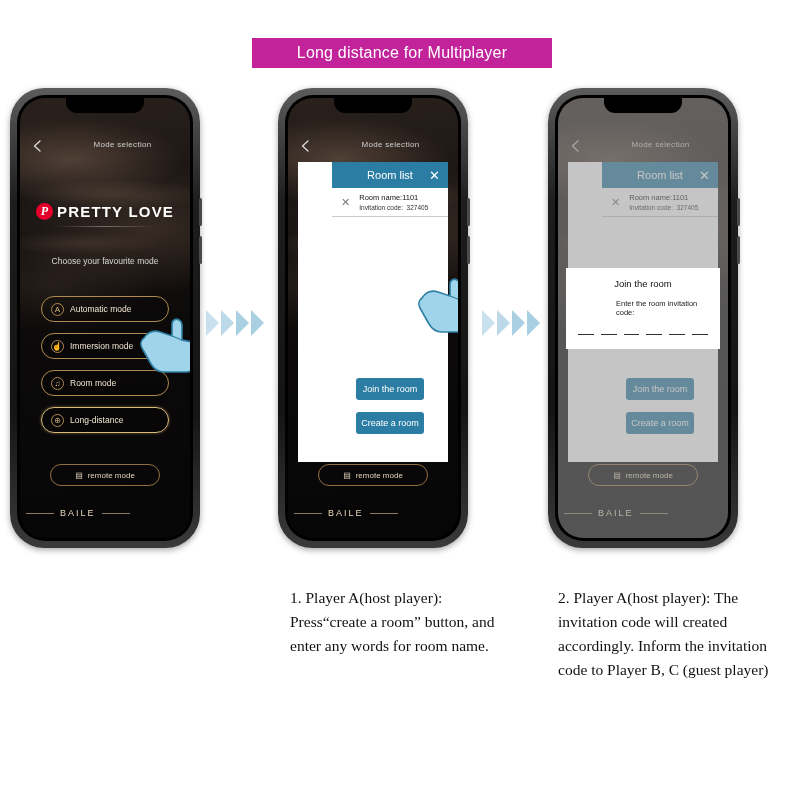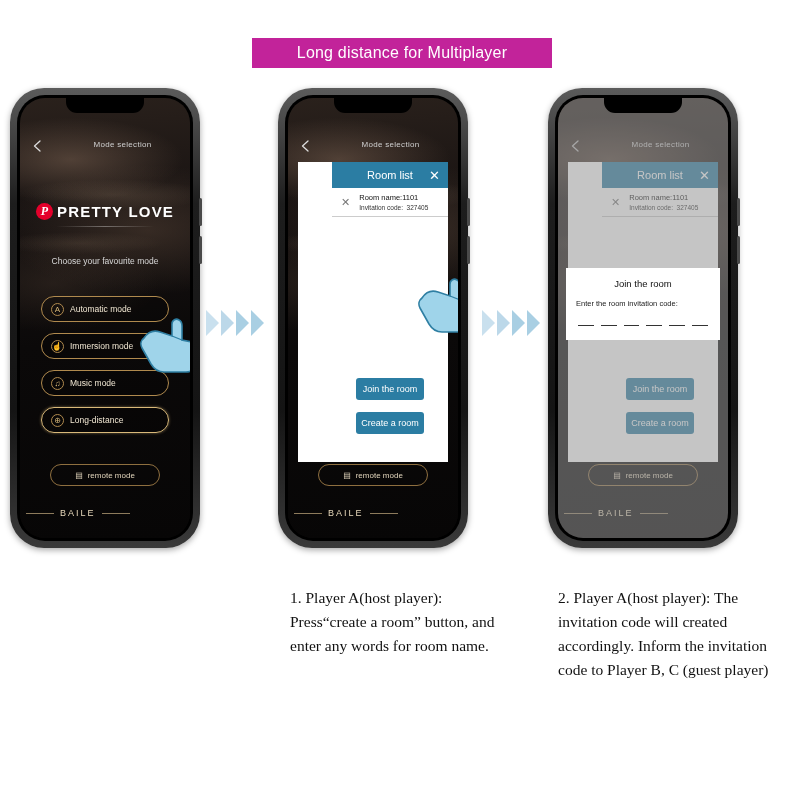--- a/index.html
+++ b/index.html
@@ -199,21 +199,21 @@
     font-size: 9px;
     display:flex; align-items:center; justify-content:center;
     margin-bottom: 12px;
   }
   .join-card {
     position:absolute; left: 8px; right: 8px; top: 170px;
     background: #fff; z-index: 26;
     padding: 10px 10px 14px 10px;
   }
   .join-title { text-align:center; font-size: 9.5px; color:#111; margin-bottom: 10px; }
-  .join-label { font-size: 7.5px; color:#222; margin-bottom: 8px; }
+  .join-label { font-size: 7.5px; color:#222; margin-bottom: 8px; margin-left: 40px; }
   .code-dashes { display:flex; gap: 7px; justify-content: space-between; padding: 0 2px; }
   .code-dashes span { flex:1; border-bottom: 1px solid #333; height: 10px; }
 
   
   .grey-tint { position:absolute; inset:0; background: rgba(150,150,150,.55); z-index: 22; }
 
   
   .hand { position:absolute; z-index: 40; }
 
   
@@ -270,21 +270,21 @@
           <div class="mode-btn">
             <span class="mi">A</span>
             <span>Automatic mode</span>
           </div>
           <div class="mode-btn">
             <span class="mi">☝</span>
             <span>Immersion mode</span>
           </div>
           <div class="mode-btn">
             <span class="mi">♫</span>
-            <span>Music mode</span>
+            <span>Room mode</span>
           </div>
           <div class="mode-btn active">
             <span class="mi">⊕</span>
             <span>Long-distance</span>
           </div>
         </div>
 
         <div class="remote-mode">
           <span>▤</span>
           <span>remote mode</span>

